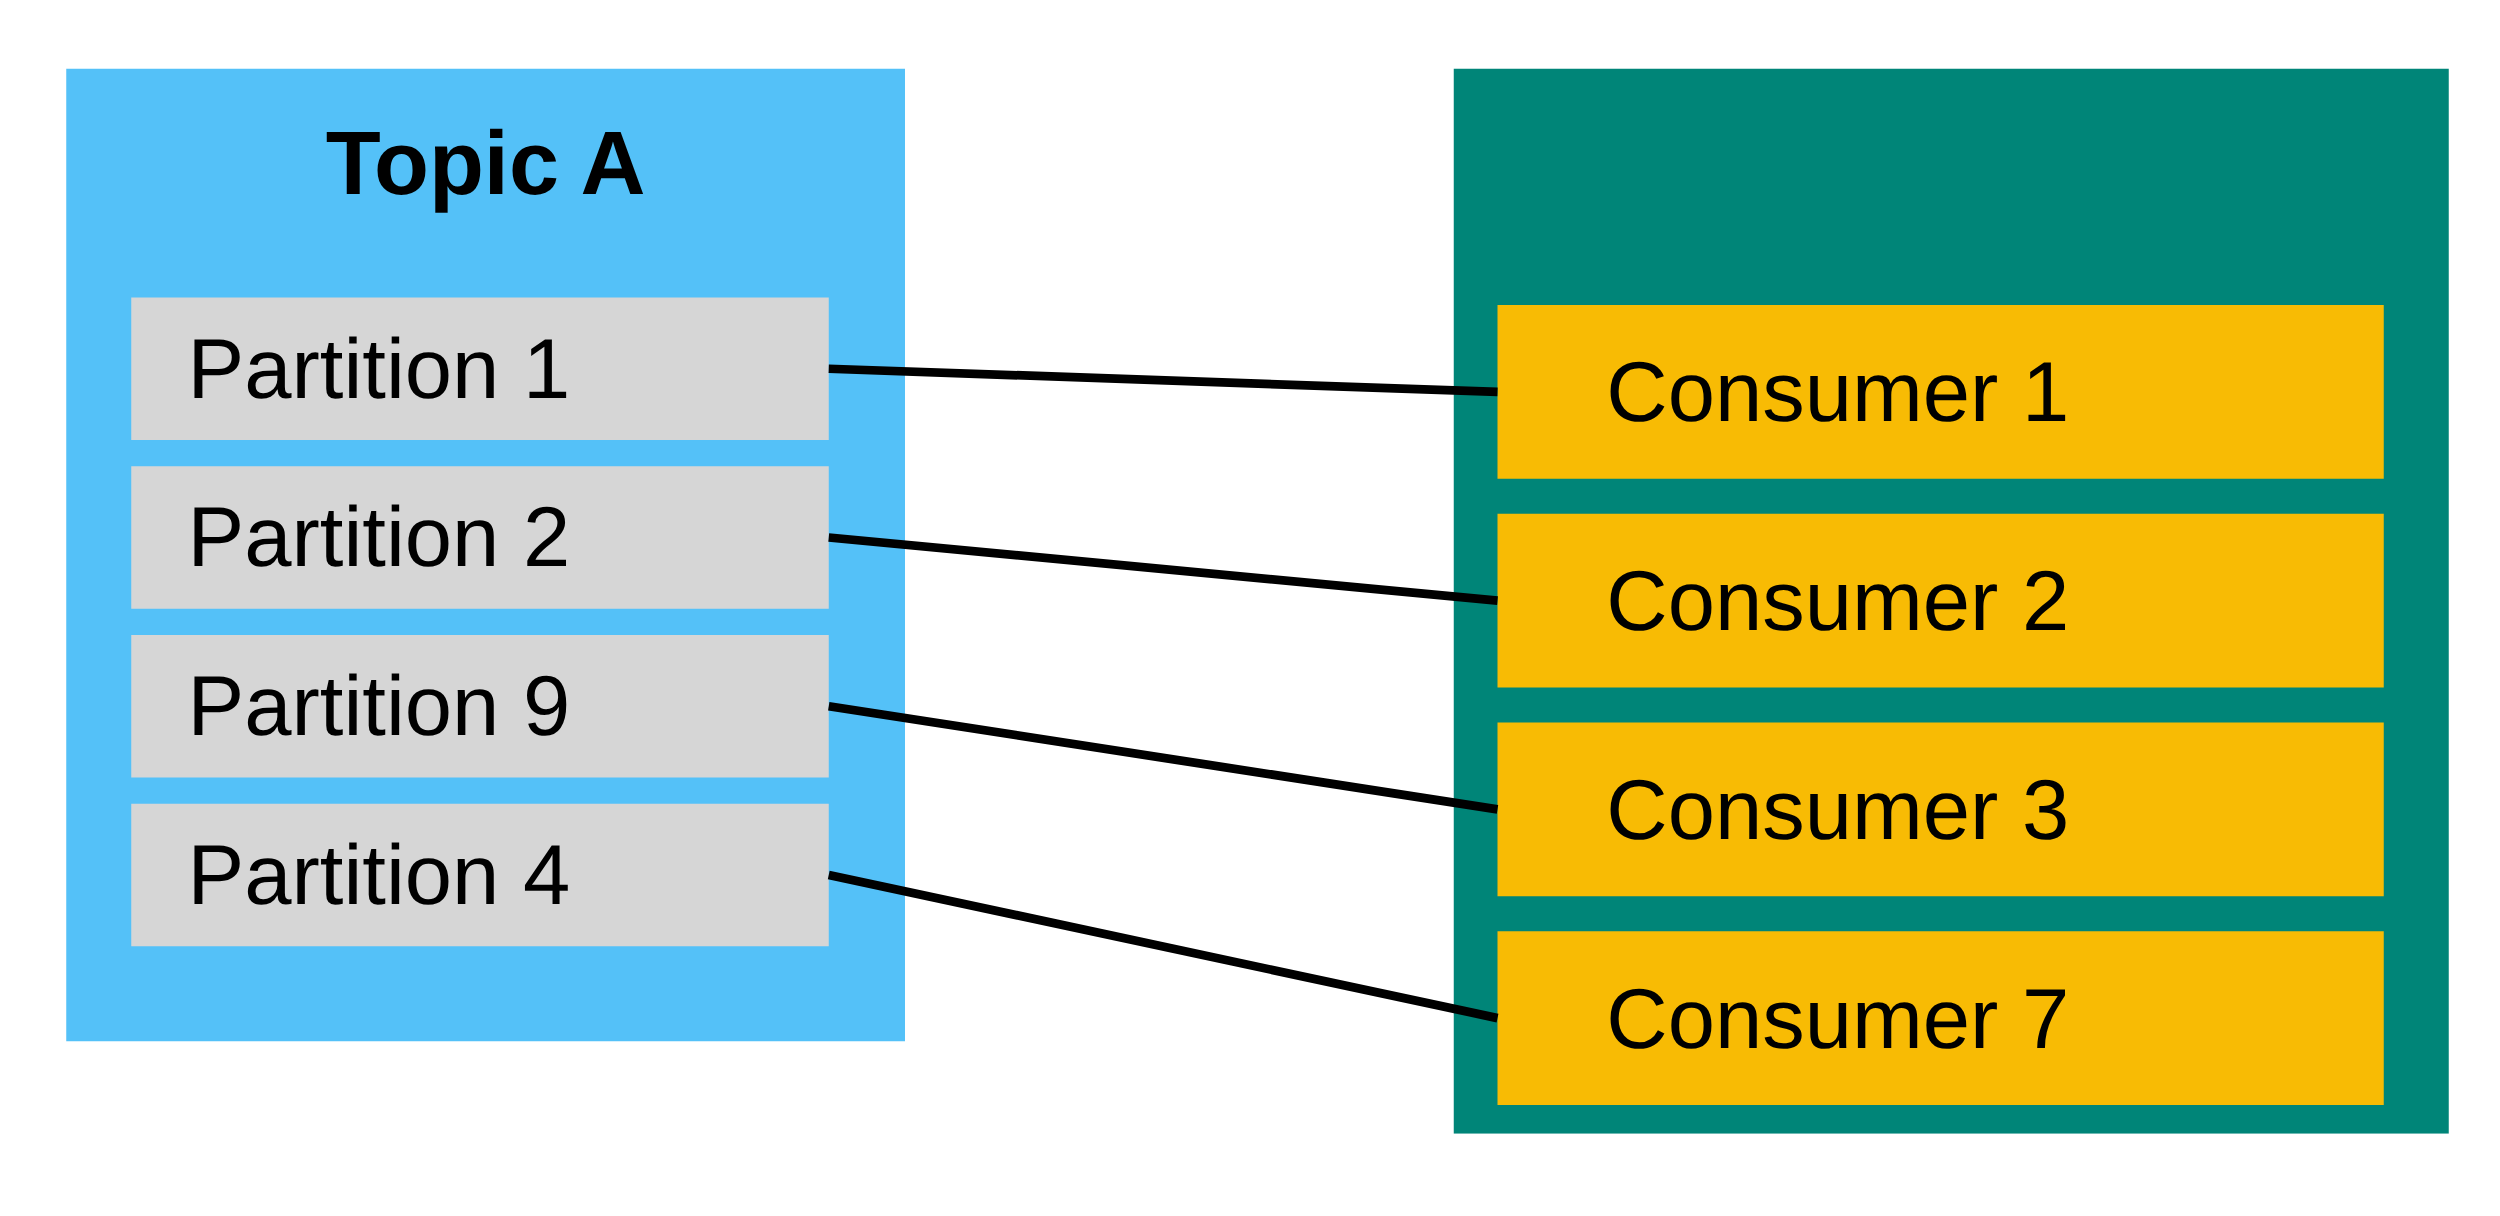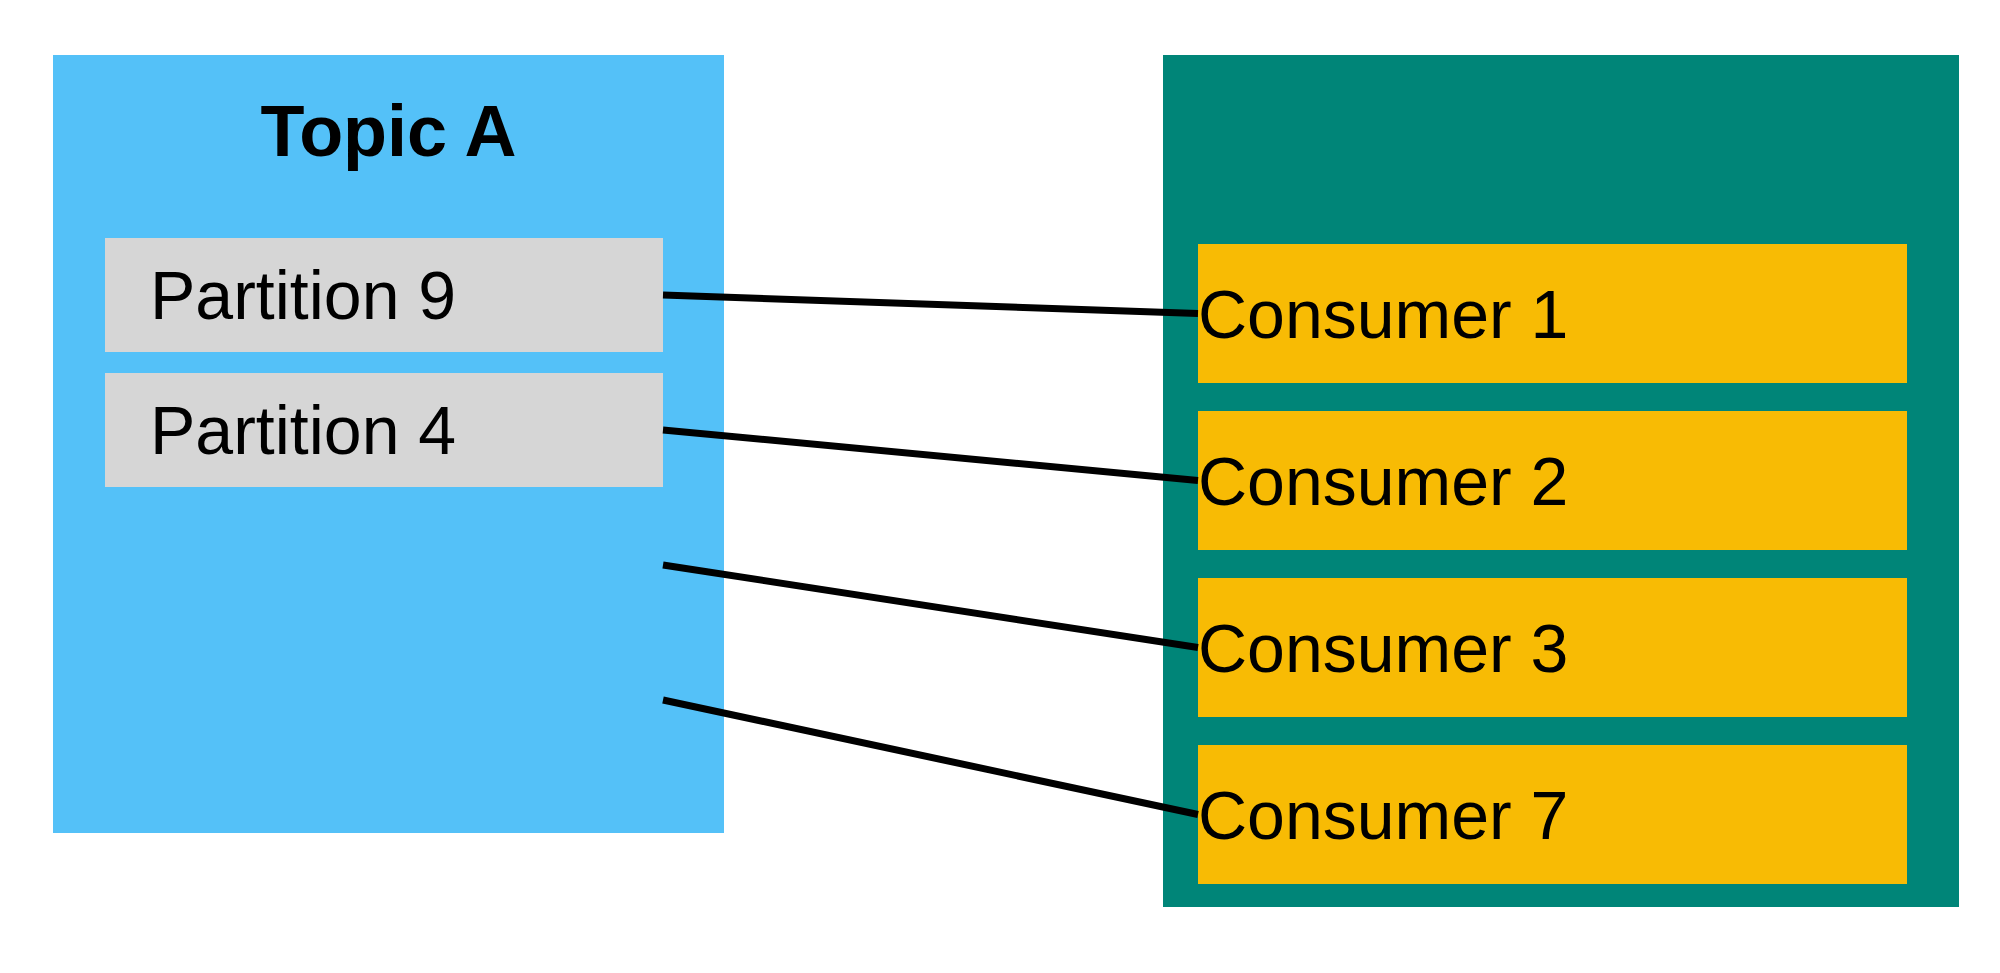--- a/index.html
+++ b/index.html
@@ -68,38 +68,45 @@
     line-height: 1;
   }
   #topic-box .item {
     height: 114px;
     background: var(--partition-fill, #D6D6D6);
     padding-left: 45px;
   }
   #consumer-group-box .item {
     height: 139px;
     background: var(--consumer-fill, #F8BB04);
+    padding-left: 87px;
   }
   #links {
     position: absolute;
     left: 0;
     top: 0;
     pointer-events: none;
   }
 </style>
 </head>
 <body>
 
 <div id="canvas" style="width: 2000px; height: 907px;">
 
   <div id="topic-box" class="group">
     <div class="group-title">Topic A</div>
     <div class="item-list">
 
+        <div class="item">
+          <span>Partition 1</span>
+        </div>
 
+        <div class="item">
+          <span>Partition 2</span>
+        </div>
 
         <div class="item">
           <span>Partition 9</span>
         </div>
 
         <div class="item">
           <span>Partition 4</span>
         </div>
       </div>
   </div>

